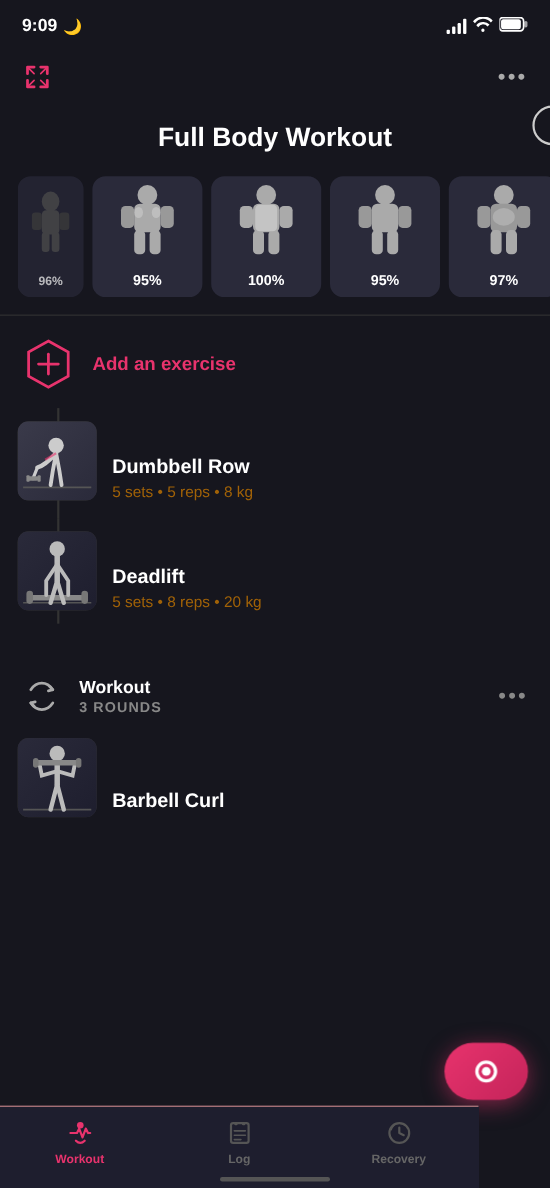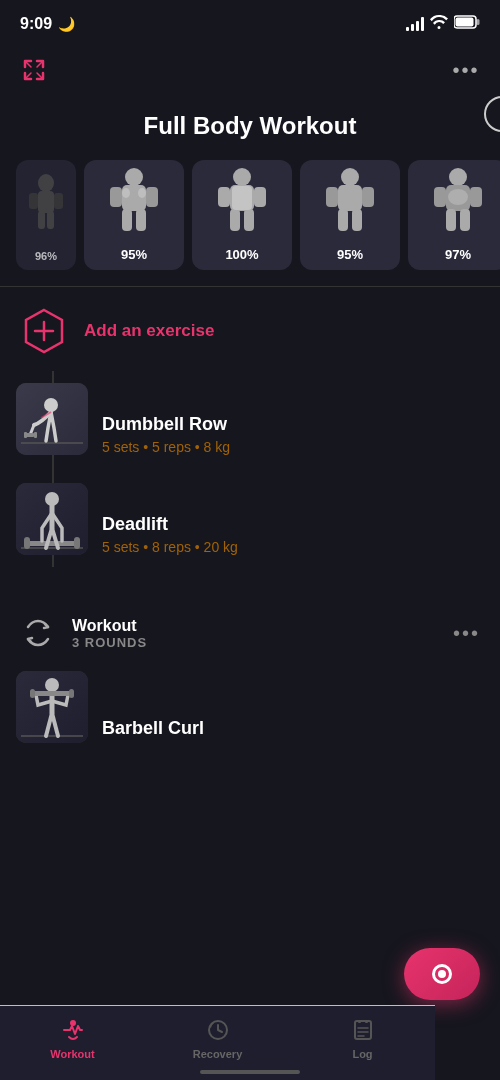--- a/index.html
+++ b/index.html
@@ -612,35 +612,35 @@
         <path d="M4 13h2m14 0h2m-2 0l-2-4-3 8-3-8-2 4H6" stroke="#e8336d" stroke-width="2" stroke-linecap="round" stroke-linejoin="round"></path>
         <circle cx="13" cy="6" r="3" fill="#e8336d"></circle>
         <path d="M9 20 Q13 24 17 20" stroke="#e8336d" stroke-width="2" stroke-linecap="round" fill="none"></path>
       </svg>
     </div>
     <span class="nav-label active">Workout</span>
   </div>
   <div class="nav-item">
     <div class="nav-icon">
       <svg width="26" height="26" viewBox="0 0 26 26" fill="none">
-        <circle cx="13" cy="13" r="9" stroke="#555" stroke-width="2" fill="none"></circle>
-        <path d="M13 8 L13 13 L17 15" stroke="#555" stroke-width="2" stroke-linecap="round" stroke-linejoin="round"></path>
-        <path d="M8 6 Q6 8 5.5 10" stroke="#555" stroke-width="1.5" stroke-linecap="round" fill="none"></path>
-      </svg>
-    </div>
-    <span class="nav-label inactive">Recovery</span>
-  </div>
-  <div class="nav-item">
-    <div class="nav-icon">
-      <svg width="26" height="26" viewBox="0 0 26 26" fill="none">
         <rect x="5" y="4" width="16" height="18" rx="2" stroke="#555" stroke-width="2" fill="none"></rect>
         <rect x="8" y="3" width="3" height="3" rx="1" fill="#555"></rect>
         <rect x="15" y="3" width="3" height="3" rx="1" fill="#555"></rect>
         <line x1="8" y1="11" x2="18" y2="11" stroke="#555" stroke-width="1.5" stroke-linecap="round"></line>
         <line x1="8" y1="15" x2="18" y2="15" stroke="#555" stroke-width="1.5" stroke-linecap="round"></line>
         <line x1="8" y1="19" x2="14" y2="19" stroke="#555" stroke-width="1.5" stroke-linecap="round"></line>
       </svg>
     </div>
     <span class="nav-label inactive">Log</span>
   </div>
+  <div class="nav-item">
+    <div class="nav-icon">
+      <svg width="26" height="26" viewBox="0 0 26 26" fill="none">
+        <circle cx="13" cy="13" r="9" stroke="#555" stroke-width="2" fill="none"></circle>
+        <path d="M13 8 L13 13 L17 15" stroke="#555" stroke-width="2" stroke-linecap="round" stroke-linejoin="round"></path>
+        <path d="M8 6 Q6 8 5.5 10" stroke="#555" stroke-width="1.5" stroke-linecap="round" fill="none"></path>
+      </svg>
+    </div>
+    <span class="nav-label inactive">Recovery</span>
+  </div>
 </div>
 
 <div class="home-indicator"></div>
 
 </body></html>

